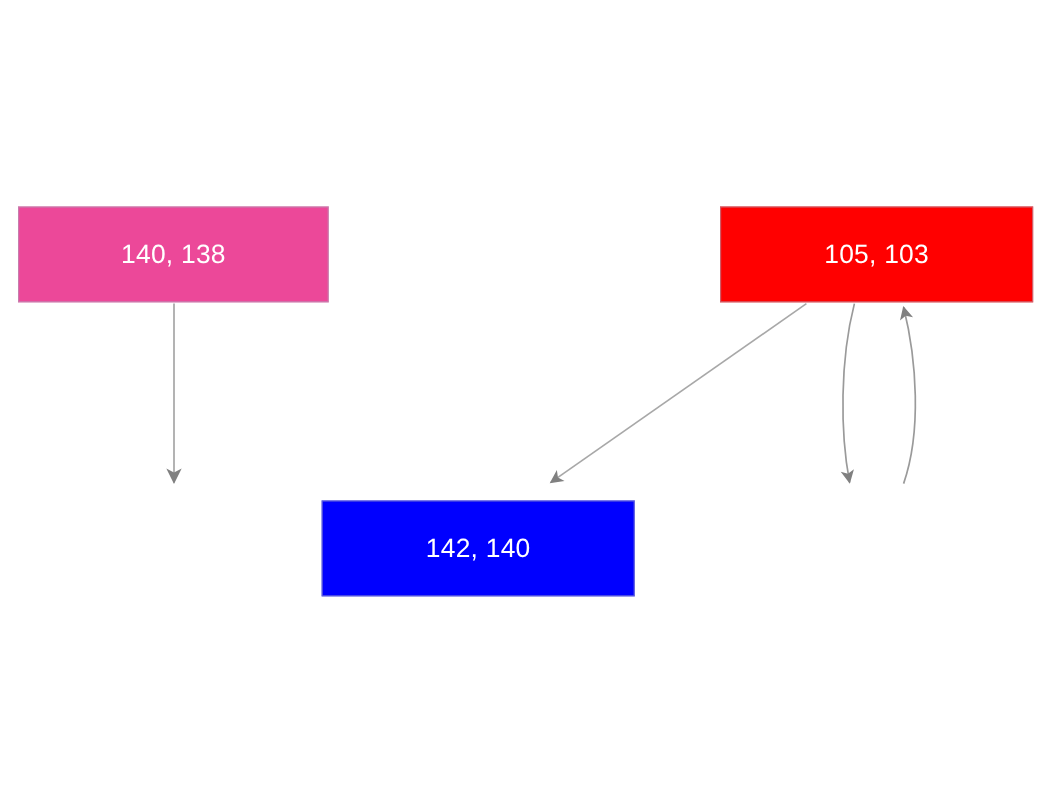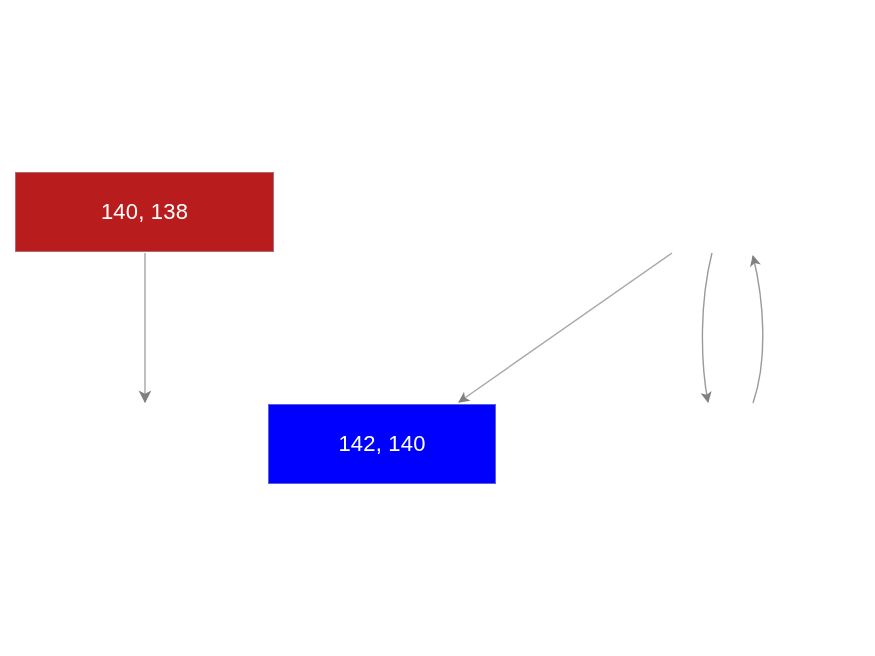--- a/index.html
+++ b/index.html
@@ -56,24 +56,27 @@
 
     <path fill="none" stroke="#b0b0b0" stroke-width="1.6" marker-end="url(#arrowhead)" d="M 145,253 L 145,402"></path>
 
     <path fill="none" stroke="#a8a8a8" stroke-width="1.4" marker-end="url(#arrowhead)" d="M 672,253 L 459,402"></path>
 
     <path fill="none" stroke="#9a9a9a" stroke-width="1.4" marker-end="url(#arrowhead)" d="M 712,253 C 700,300 700,360 708,402"></path>
 
     <path fill="none" stroke="#9a9a9a" stroke-width="1.4" marker-end="url(#arrowhead)" d="M 753,403 C 768,360 764,300 753,256"></path>
   </svg>
 
-  <div class="node" style="left:15px; top:172px; width:259px; height:80px; background:#b91c1c;">
+  <div class="node" style="left:15px; top:172px; width:259px; height:80px; background:#ec4899;">
     <span class="node-label">140, 138</span>
   </div>
 
+  <div class="node" style="left:600px; top:172px; width:261px; height:80px; background:#ff0000;">
+    <span class="node-label">105, 103</span>
+  </div>
 
 
-  <div class="node" style="left:268px; top:404px; width:228px; height:80px; background:#0000ff;">
+  <div class="node" style="left:268px; top:417px; width:261px; height:80px; background:#0000ff;">
     <span class="node-label">142, 140</span>
   </div>
 
 
 </div>
 
 </body></html>

